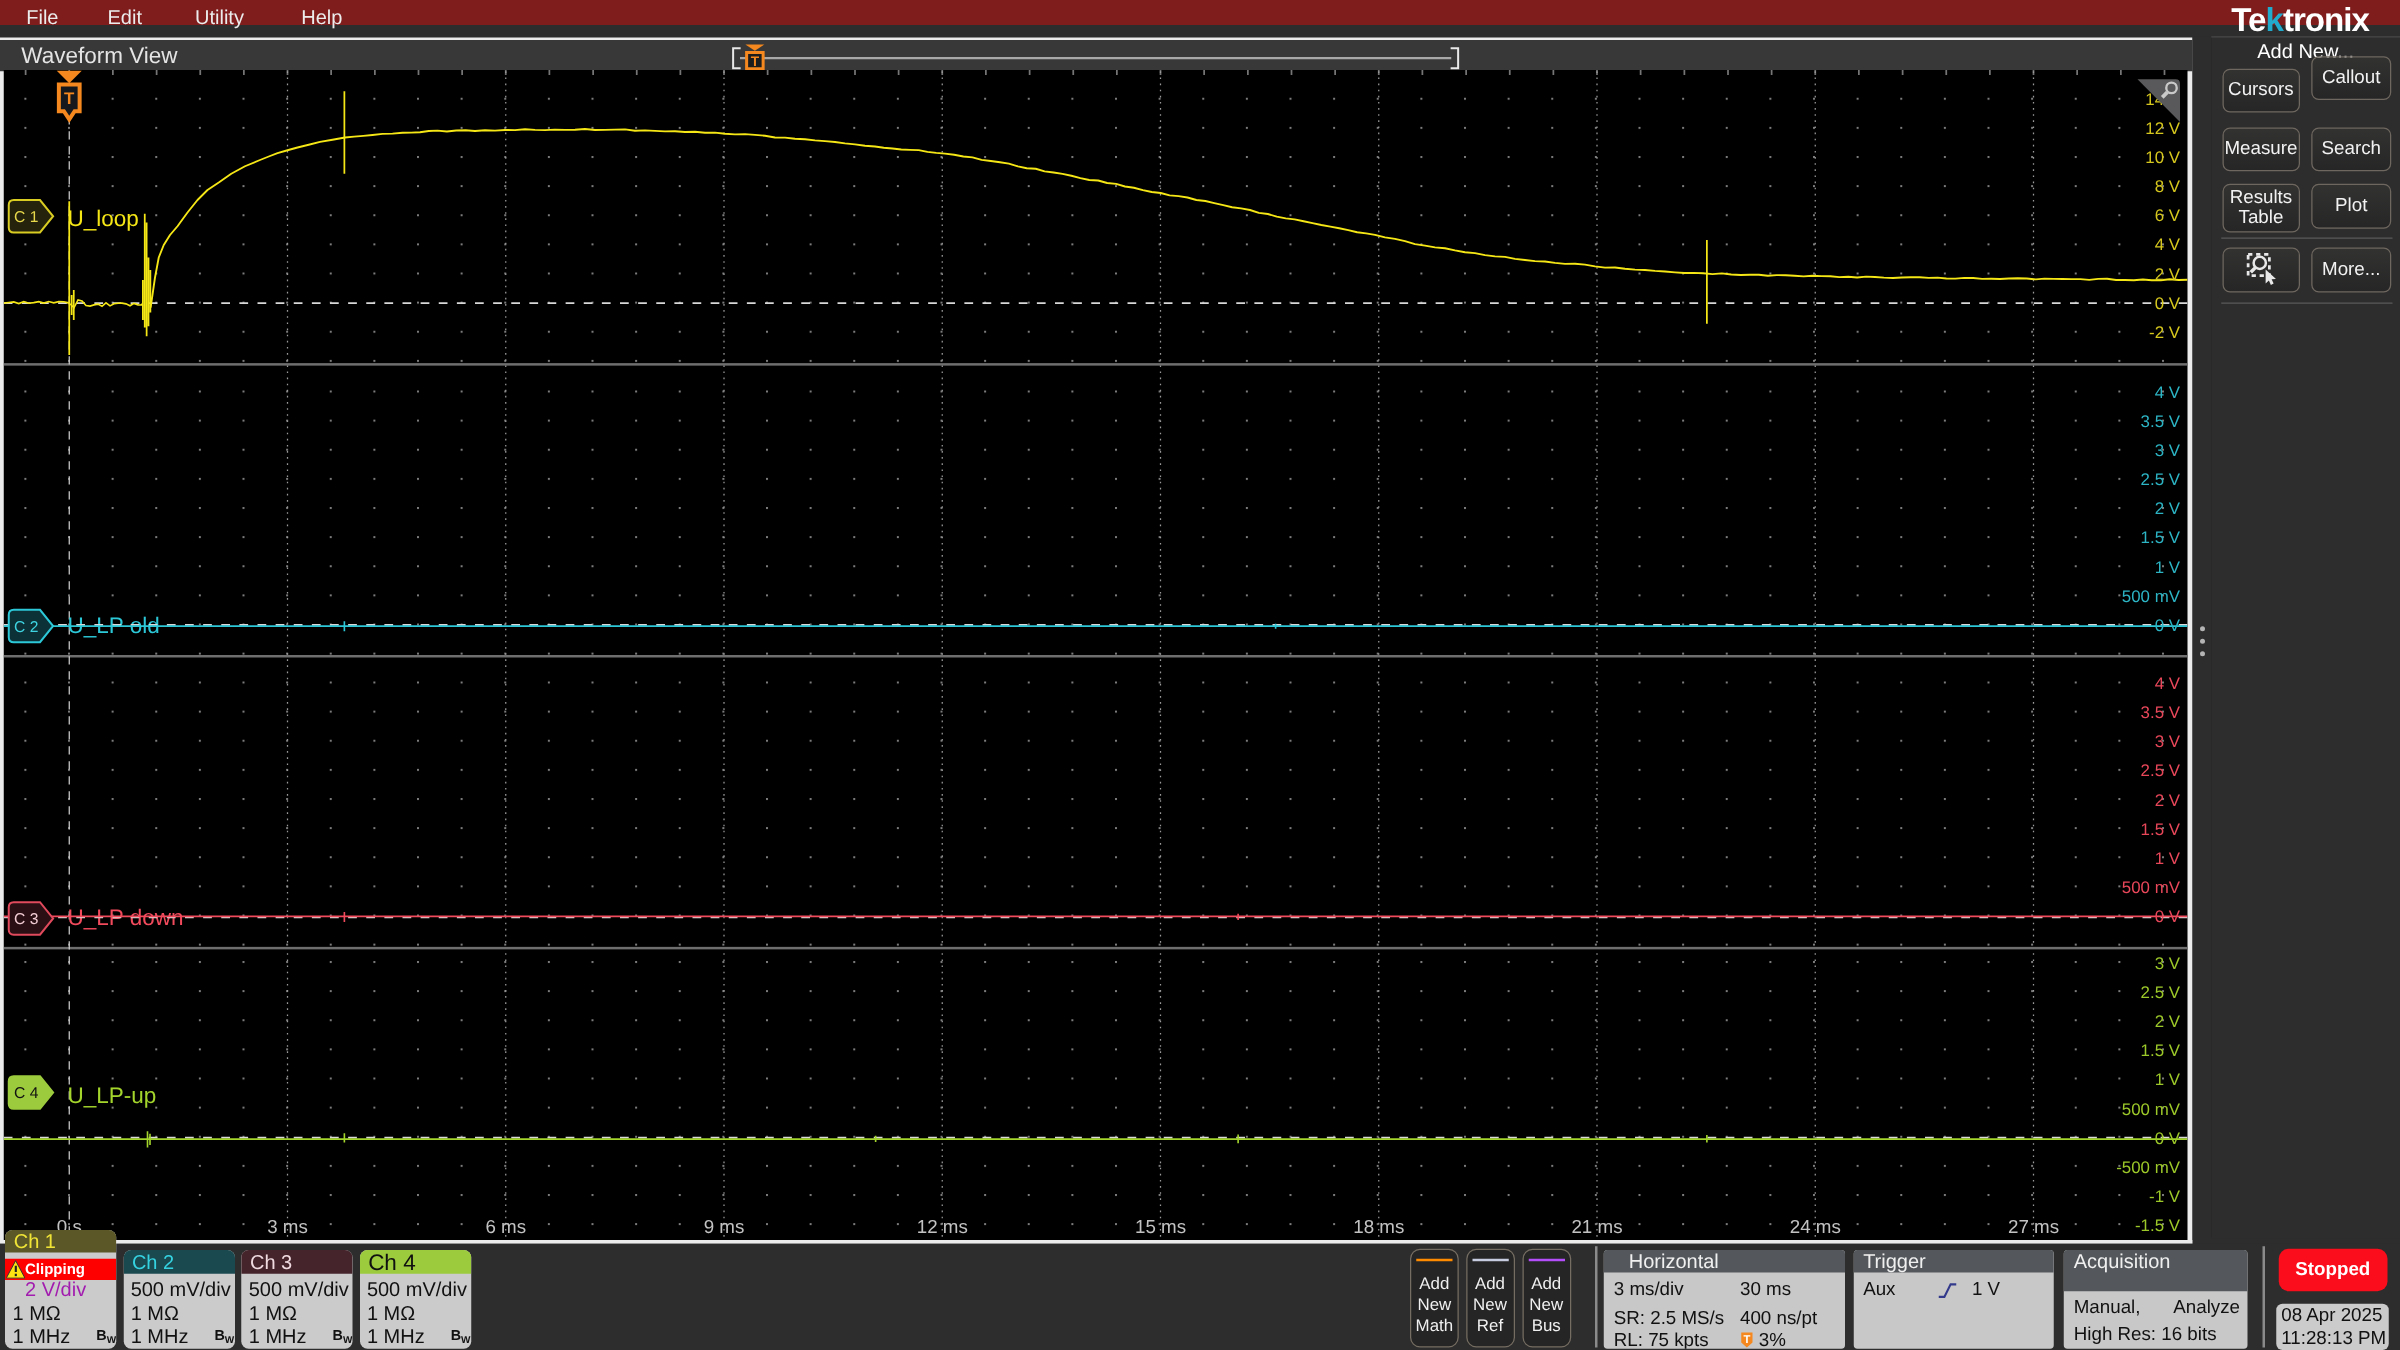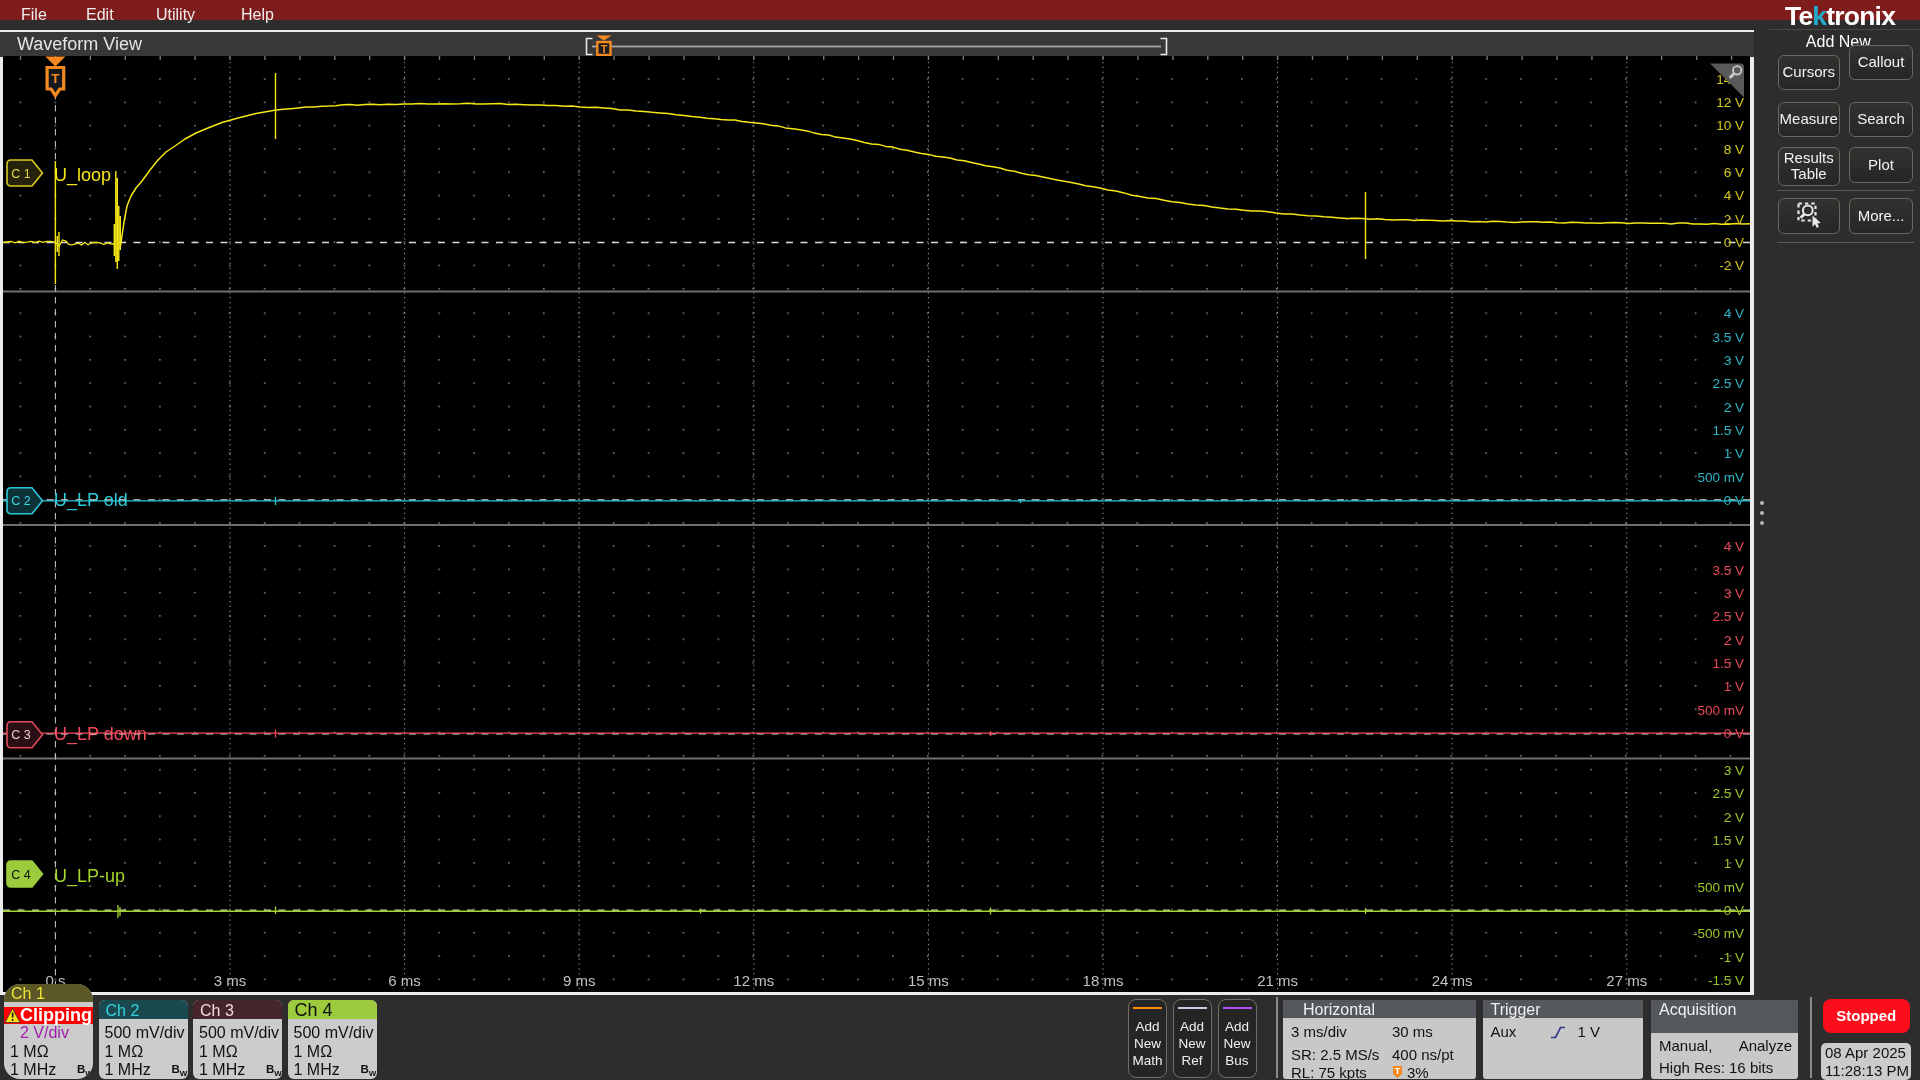--- a/index.html
+++ b/index.html
@@ -173,23 +173,23 @@
 </svg></span>
     </div>
   <div class="sbtn" style="left:80px;top:168.2px;width:64px;height:35.4px">
       <span>More...</span>
     </div>
   <div style="position:absolute;left:8px;top:211.7px;width:137px;height:1px;background:#5a5a5a"></div>
 </div>
 <div style="position:absolute;left:1785px;top:0.5px;width:140px;height:26px;font-family:'Liberation Sans',sans-serif;font-weight:bold;font-size:26.5px;color:#fff;letter-spacing:-0.8px">Te<span style="color:#22aacd">k</span>tronix</div>
 
 <div style="position:absolute;left:0;top:994.5px;width:1920px;height:85.5px;background:#2d2d2d"></div>
-<div style="position:absolute;left:4px;top:984px;width:89px;height:94.5px;background:#cbcbcb;border-radius:16px;overflow:hidden">
+<div style="position:absolute;left:4px;top:984px;width:89px;height:94.5px;background:#cbcbcb;border-radius:6px;overflow:hidden">
 <div style="height:17.5px;background:#5b5726;color:#f0e437;font-size:16px;padding-left:7px;line-height:19.5px">Ch 1</div>
-<div style="position:absolute;left:0;top:23px;width:89px;height:17px;background:#fe0000;color:#fff;font-size:18px;font-weight:bold;line-height:17px;padding-left:16px;box-sizing:border-box"><svg width="15" height="15" viewBox="0 0 15 15" style="position:absolute;left:1px;top:1px">
+<div style="position:absolute;left:0;top:23px;width:89px;height:17px;background:#fe0000;color:#fff;font-size:12px;font-weight:bold;line-height:17px;padding-left:16px;box-sizing:border-box"><svg width="15" height="15" viewBox="0 0 15 15" style="position:absolute;left:1px;top:1px">
         <polygon points="7.5,0.5 15,14.5 0,14.5" fill="#ffe212" stroke="#333" stroke-width="0.8"></polygon>
         <rect x="6.8" y="4.6" width="1.7" height="5" fill="#222"></rect>
         <rect x="6.8" y="11" width="1.7" height="1.9" fill="#222"></rect>
       </svg>Clipping</div>
 <div style="position:absolute;left:16px;top:40.0px;white-space:nowrap;color:#a21caf;font-size:16px">2 V/div</div>
 <div style="position:absolute;left:6px;top:58.7px;white-space:nowrap;color:#111;font-size:16px">1 MΩ</div>
 <div style="position:absolute;left:6px;top:77.4px;white-space:nowrap;color:#111;font-size:16px">1 MHz</div>
 <div style="position:absolute;left:73px;top:78.5px;color:#111;font-size:11.5px;font-weight:bold">B<span style="font-size:8px;vertical-align:-2.5px">W</span></div>
 </div>
 <div style="position:absolute;left:98.5px;top:999.5px;width:89px;height:79.0px;background:#cbcbcb;border-radius:6px;overflow:hidden">

